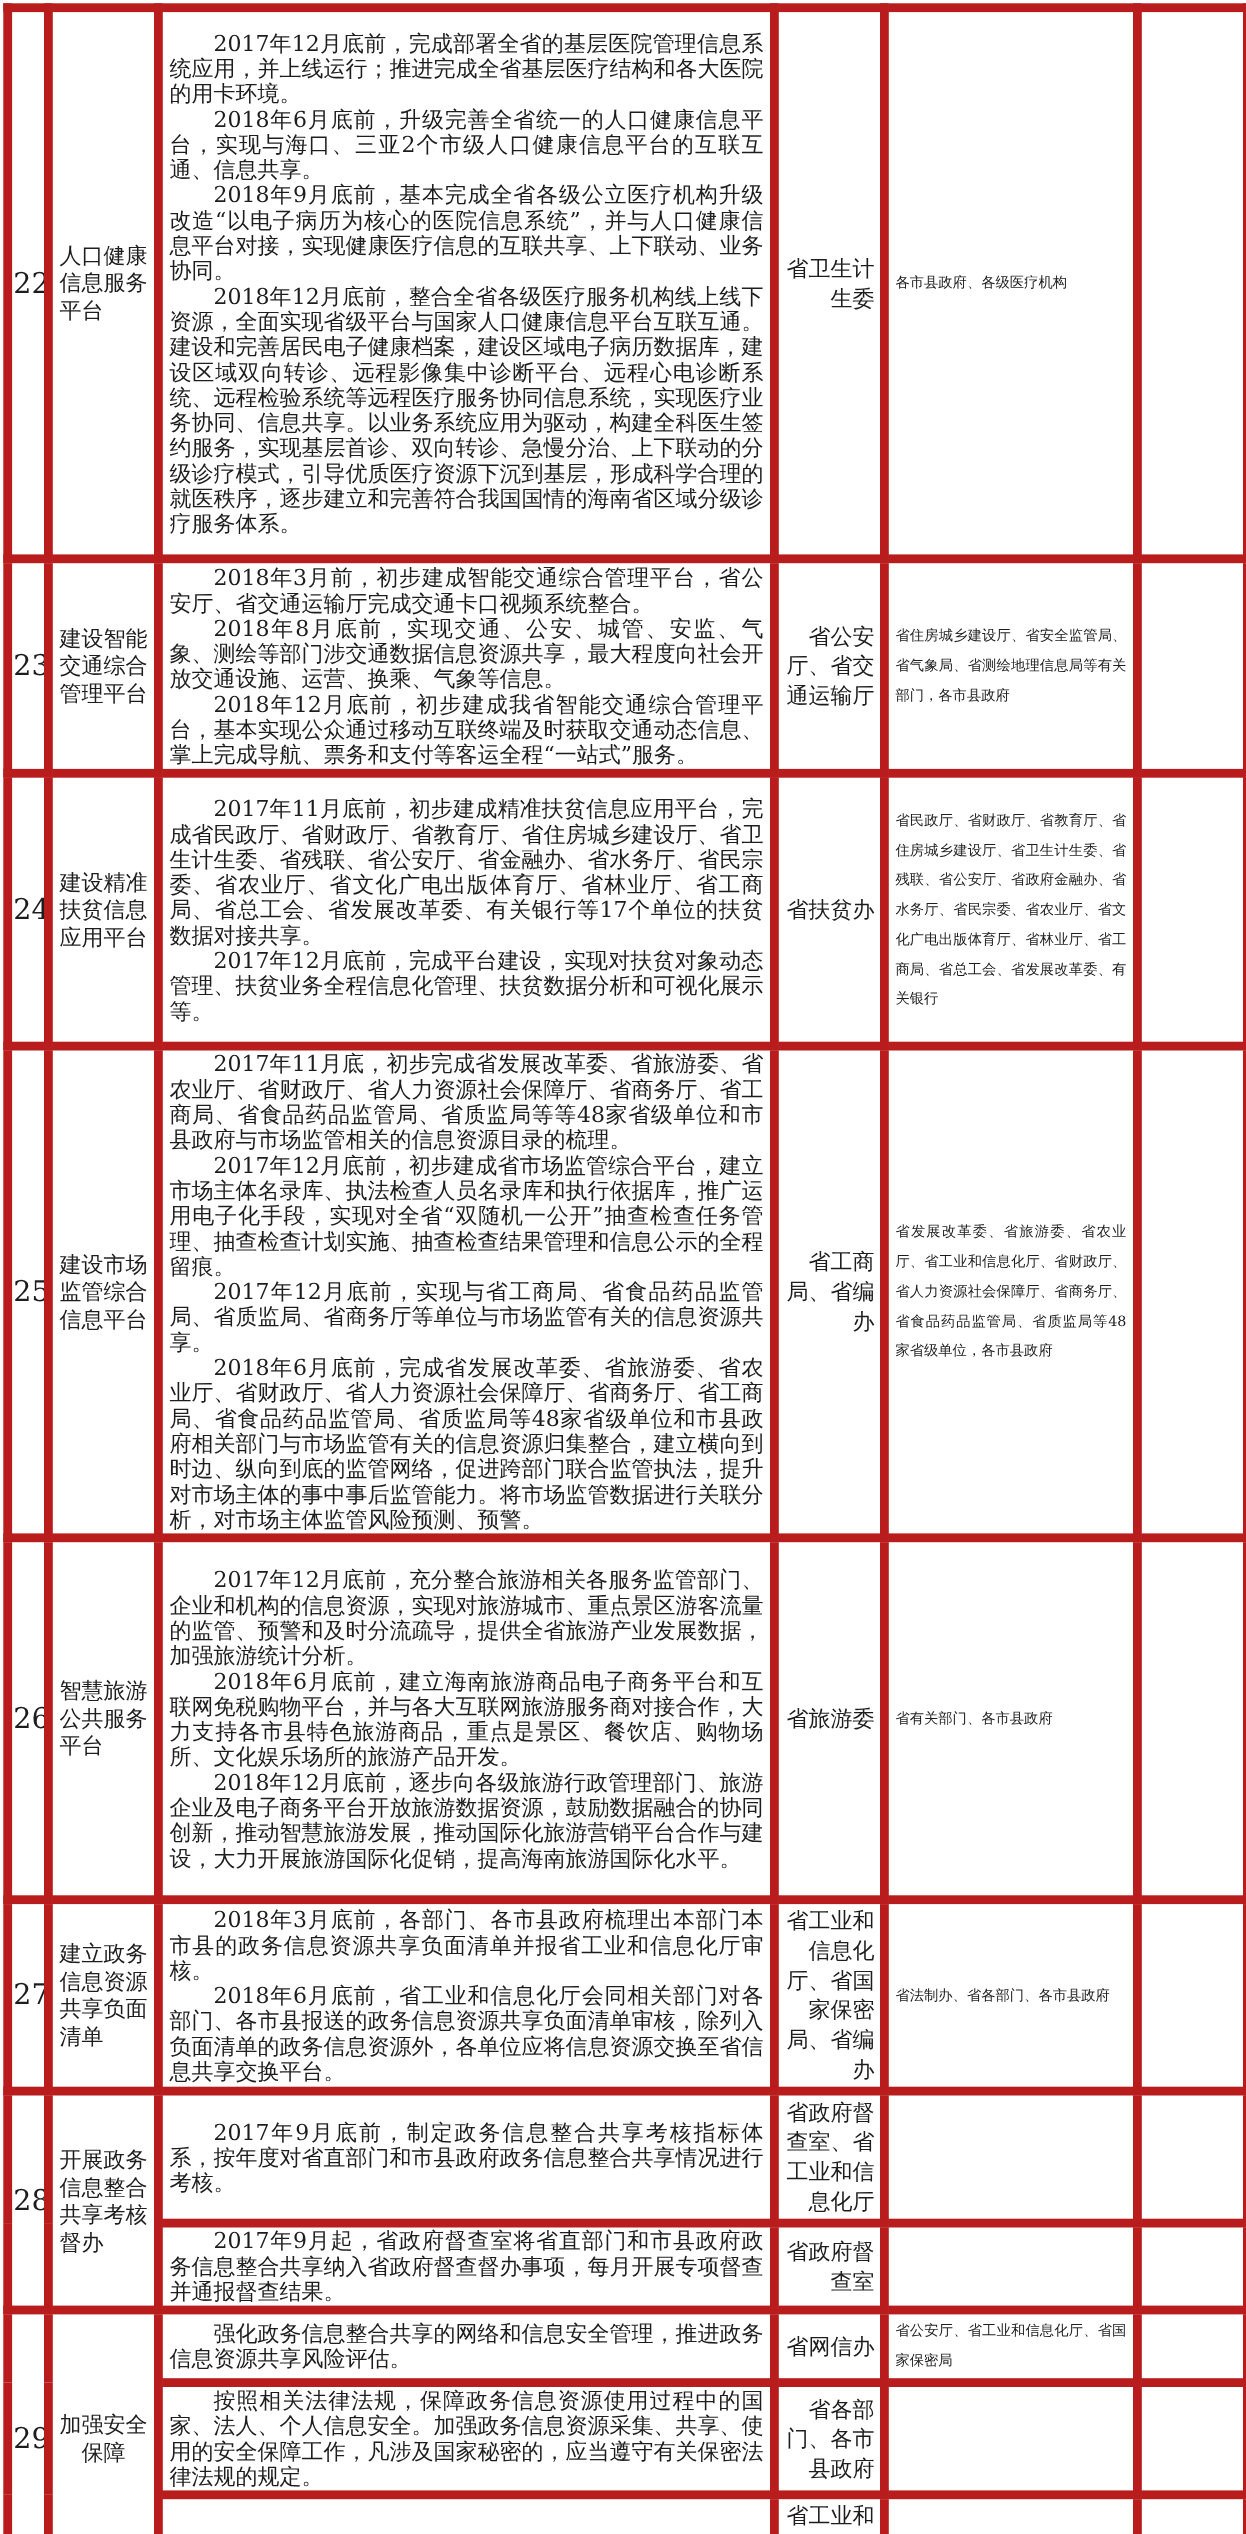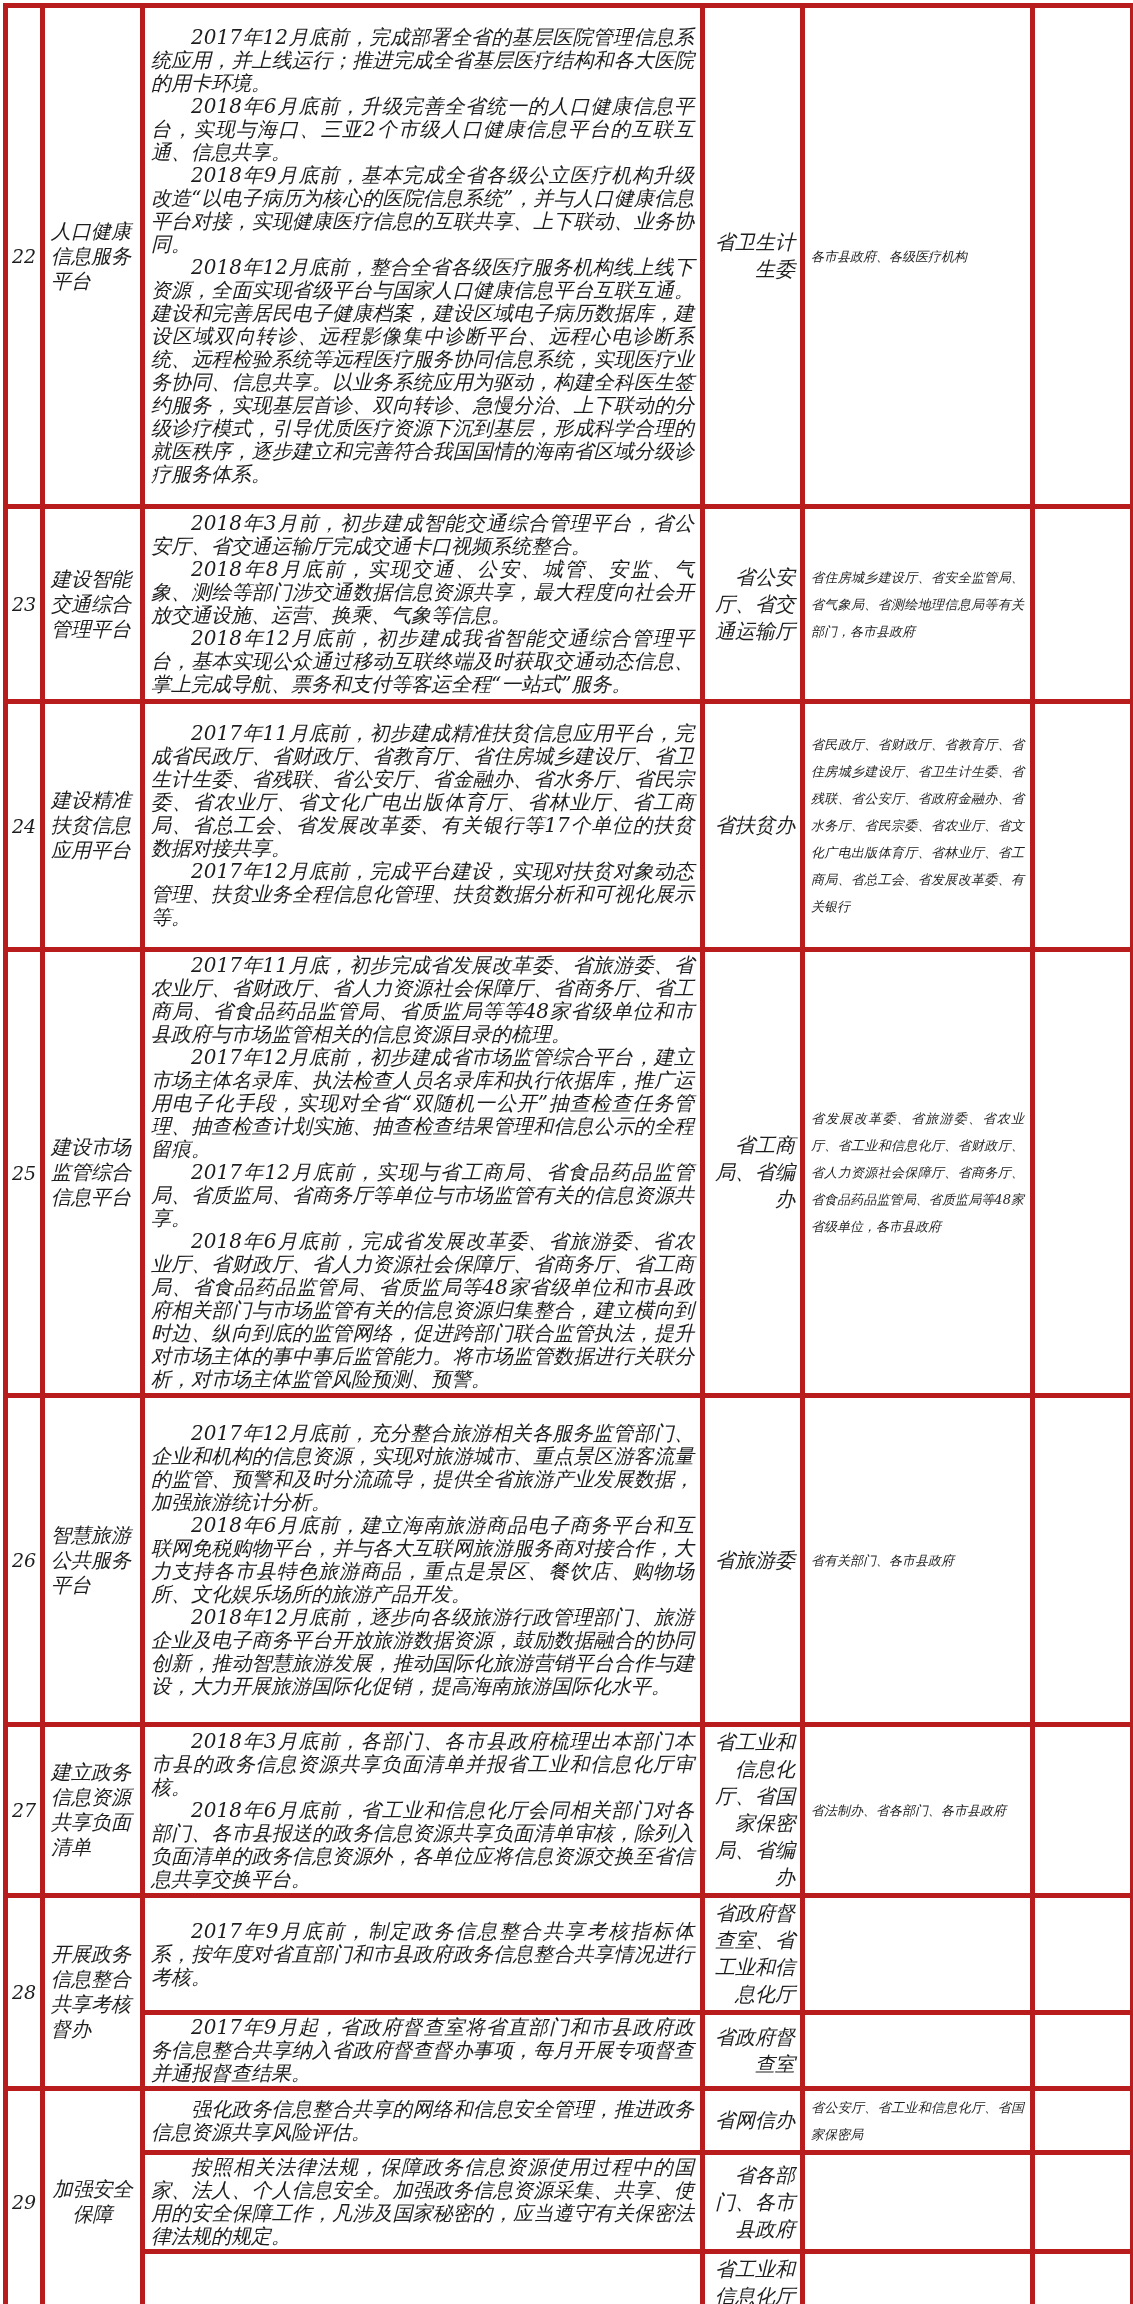--- a/index.html
+++ b/index.html
@@ -11,26 +11,25 @@
     position:relative;
   }
   .page { position:absolute; top:3px; left:3px; }
   table.task-table {
     border-collapse:collapse;
     table-layout:fixed;
     width:1127px;
     line-break:strict;
   }
   td {
-    border:5px solid #b91c1c;
+    border:8px solid #b91c1c;
     vertical-align:middle;
     overflow:hidden;
-    font-style:italic;
   }
-  .c-no   { text-align:center; font-size:19px;margin-left:42px; }
+  .c-no   { text-align:center; font-size:26px;margin-left:42px; }
   .c-task { font-size:20px; line-height:25px; padding:2px 6px; text-align:left; }
   .c-task.centered { text-align:center; }
   .c-desc { font-size:20px; line-height:23px; padding:1px 6px; text-align:justify; }
   .c-desc p { margin:0; text-indent:2em; }
   .c-lead { font-size:20px; line-height:27px; padding:2px 5px; text-align:right; }
   .c-coop { font-size:13px; line-height:27px; padding:2px 6px; text-align:justify; }
   .c-blank { }
   
   .rh-22  { height:501px; }
   .rh-23  { height:195px; }

